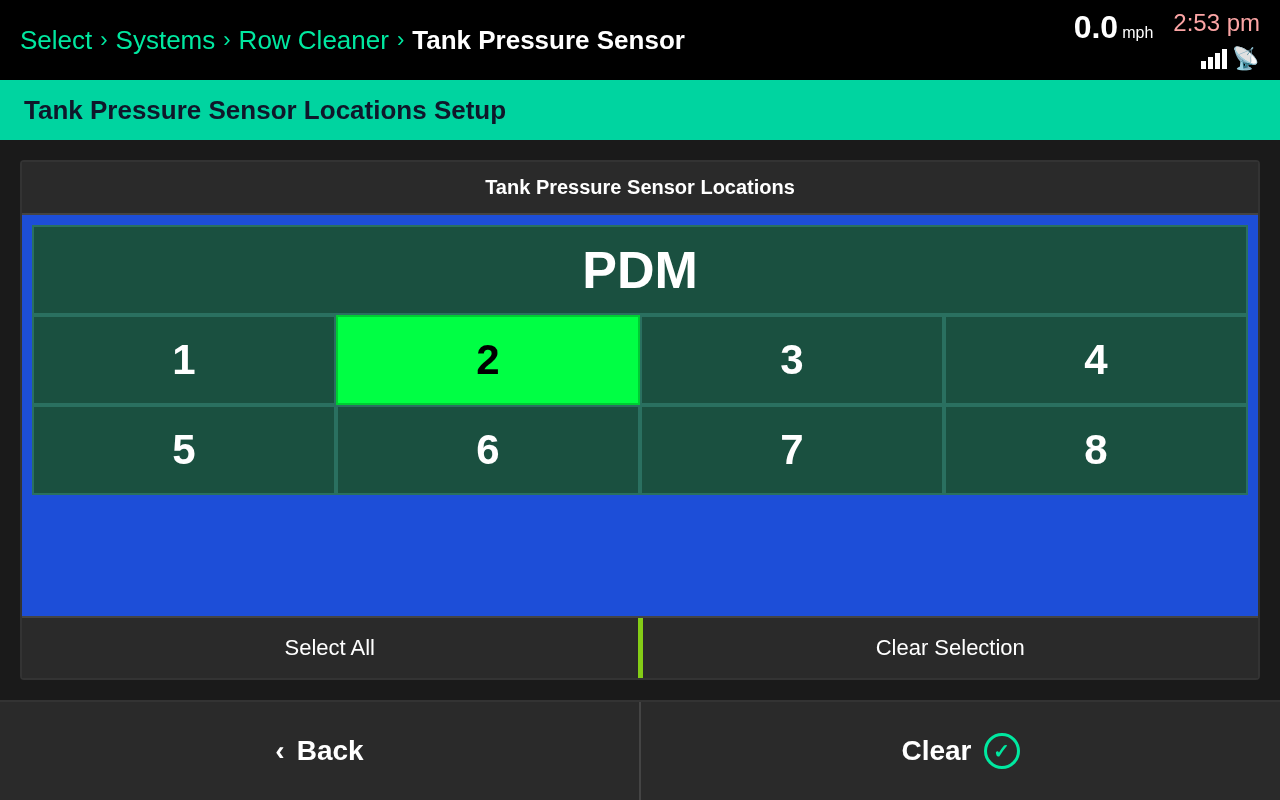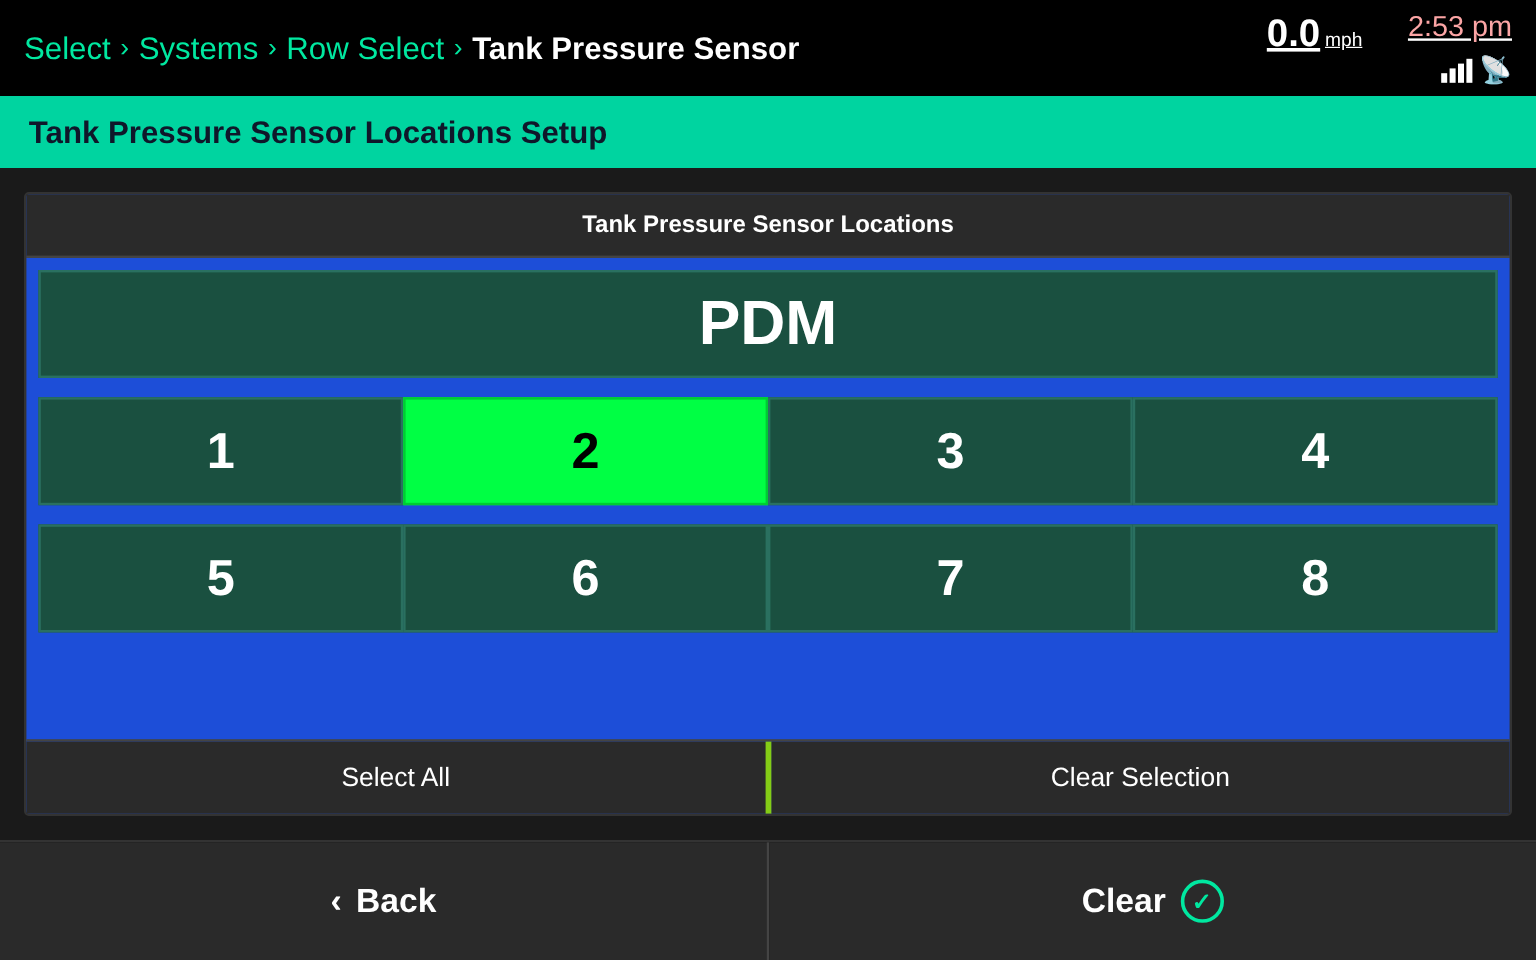--- a/index.html
+++ b/index.html
@@ -114,21 +114,21 @@
       font-weight: bold;
       color: white;
       border-bottom: 2px solid #444;
     }
 
     #panel-body {
       flex: 1;
       padding: 10px;
       display: flex;
       flex-direction: column;
-      gap: 16px;
+      gap: 0;
     }
 
     #pdm-header {
       background: #1a5040;
       border: 2px solid #2a7060;
       display: flex;
       align-items: center;
       justify-content: center;
       height: 90px;
       margin-bottom: 0;
@@ -230,26 +230,26 @@
   </style>
 </head>
 <body>
 
 <div id="header">
   <div id="breadcrumb">
     <span class="breadcrumb-link">Select</span>
     <span class="breadcrumb-sep">›</span>
     <span class="breadcrumb-link">Systems</span>
     <span class="breadcrumb-sep">›</span>
-    <span class="breadcrumb-link">Row Select</span>
+    <span class="breadcrumb-link">Row Cleaner</span>
     <span class="breadcrumb-sep">›</span>
     <span class="breadcrumb-current">Tank Pressure Sensor</span>
   </div>
   <div class="header-top-right">
-    <div style="display:flex; gap: 38px; align-items: flex-start; text-decoration: underline;">
+    <div style="display:flex; gap: 20px; align-items: flex-start;">
       <div id="speed-block">
         <span id="speed-value">0.0</span>
         <span id="speed-unit">mph</span>
       </div>
       <span id="time-display">2:53 pm</span>
     </div>
     <div id="status-icons">
       <div class="signal-bars">
         <div class="signal-bar" style="height:8px;"></div>
         <div class="signal-bar" style="height:12px;"></div>

